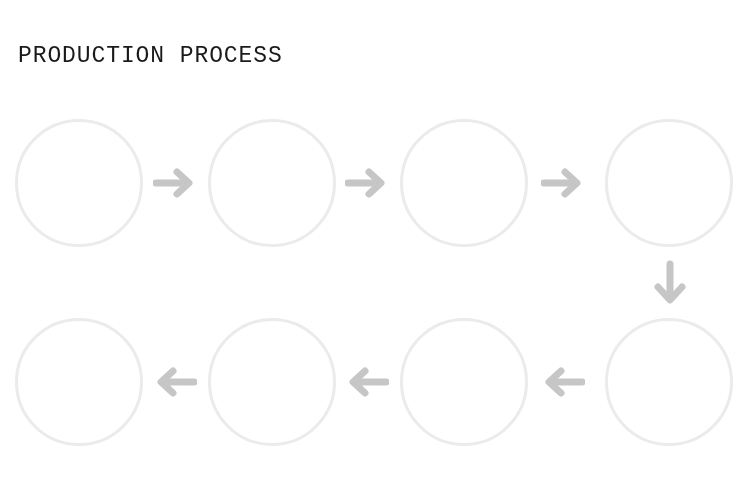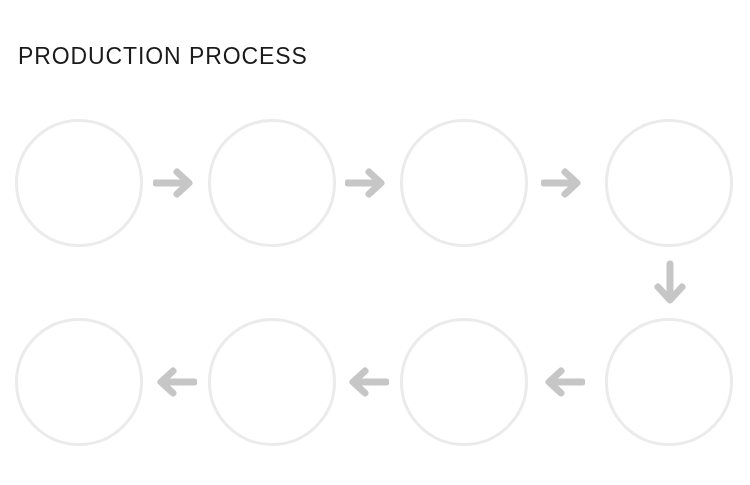--- a/index.html
+++ b/index.html
@@ -13,21 +13,21 @@
     position: relative;
     overflow: hidden;
     font-family: "Liberation Sans", sans-serif;
     background: #ffffff;
   }
 
   #page-title {
     position: absolute;
     left: 18px;
     top: 42px;
-    font-family: Liberation Sans, sans-serif;
+    font-family: Liberation Mono, monospace;
     font-size: 23px;
     font-weight: 300;
     letter-spacing: 0.9px;
     color: #1a1a1a;
     white-space: nowrap;
     line-height: 28px;
   }
 
   .process-stage {
     position: absolute;

